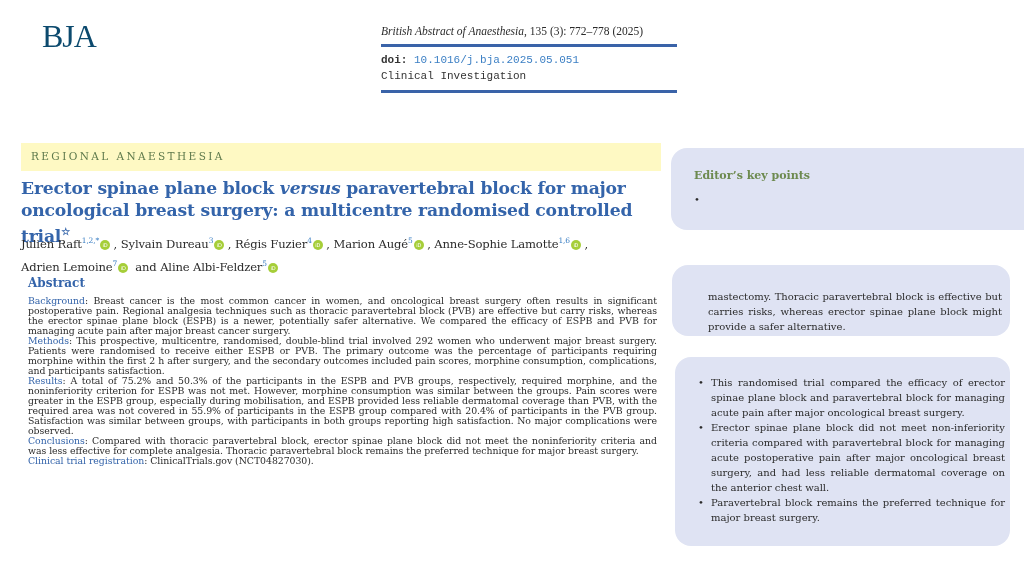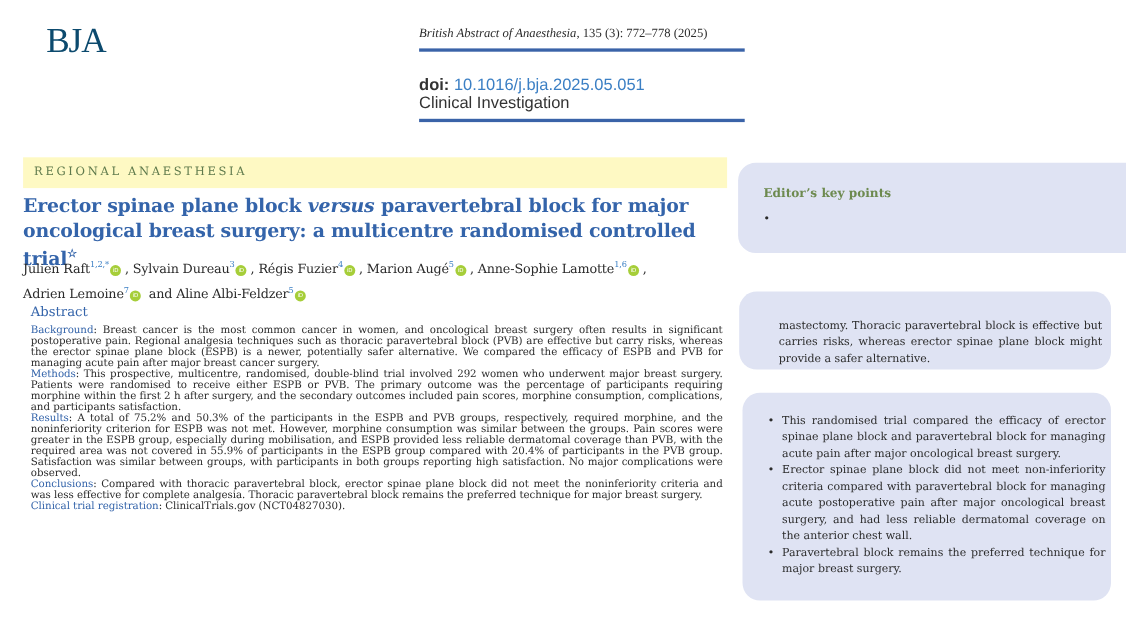--- a/index.html
+++ b/index.html
@@ -12,21 +12,21 @@
     letter-spacing: -1px; line-height: 1; margin-left: 24px;
   }
 
   .journal-block { position: absolute; left: 381px; top: 22px; width: 296px; }
   .journal-cite {
     font-family: "Liberation Serif", serif; font-size: 11.5px; color: #2b2b2b; line-height: 18px;
   }
   .journal-cite .jname { font-style: italic; }
   .rule { height: 3px; background: #3a63a8; width: 296px; }
   .rule.top { margin-top: 4px; }
-  .meta { margin-top: 23px; font-family: Liberation Sans, sans-serif; font-size: 15px; line-height: 16px; color: #333; }
+  .meta { margin-top: 5px; font-family: Liberation Mono, monospace; font-size: 11px; line-height: 16px; color: #333; }
   .meta .doi-label { font-weight: bold; color: #333; }
   .meta .doi-link { color: #3b7fc4; }
   .rule.bottom { margin-top: 6px; }
 
   .section-band {
     position: absolute; left: 21px; top: 143px; width: 640px; height: 28px;
     background: #fef9c3;
   }
   .section-band span {
     position: absolute; left: 10px; top: 7px;
@@ -49,21 +49,21 @@
   }
   .authors sup { font-size: 7.5px; color: #3b7fc4; vertical-align: 5px; }
   .orcid {
     display: inline-block; width: 10px; height: 10px; border-radius: 50%;
     background: #a6ce39; color: #fff; font-size: 5px; line-height: 10px; text-align: center;
     vertical-align: 1px; font-family: "DejaVu Sans", sans-serif; margin-left: 1px;
   }
 
   .abstract-heading {
     position: absolute; left: 28px; top: 276px;
-    font-family: "DejaVu Serif", serif; font-weight: normal; font-size: 12px; color: #3464aa;
+    font-family: "DejaVu Serif", serif; font-weight: bold; font-size: 12px; color: #3464aa;
   }
   .abstract {
     position: absolute; left: 28px; top: 296px; width: 629px;
     font-family: "DejaVu Serif", serif; font-size: 9.35px; line-height: 10px; color: #2b2b2b;
     text-align: justify; letter-spacing: -0.05px;
   }
   .abstract p { margin: 0; }
   .abstract .lbl { color: #3464aa; }
 
   .callout {

